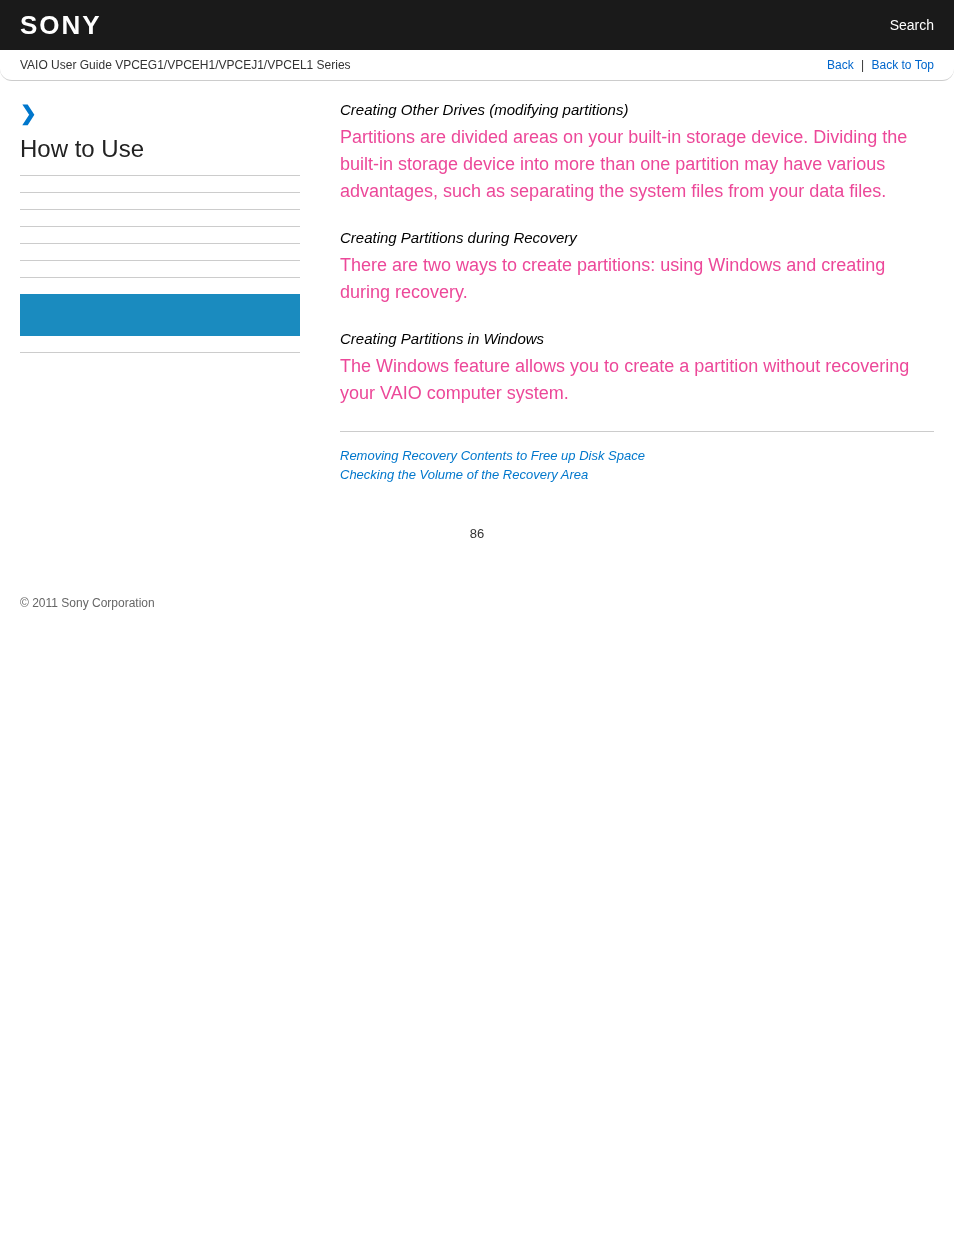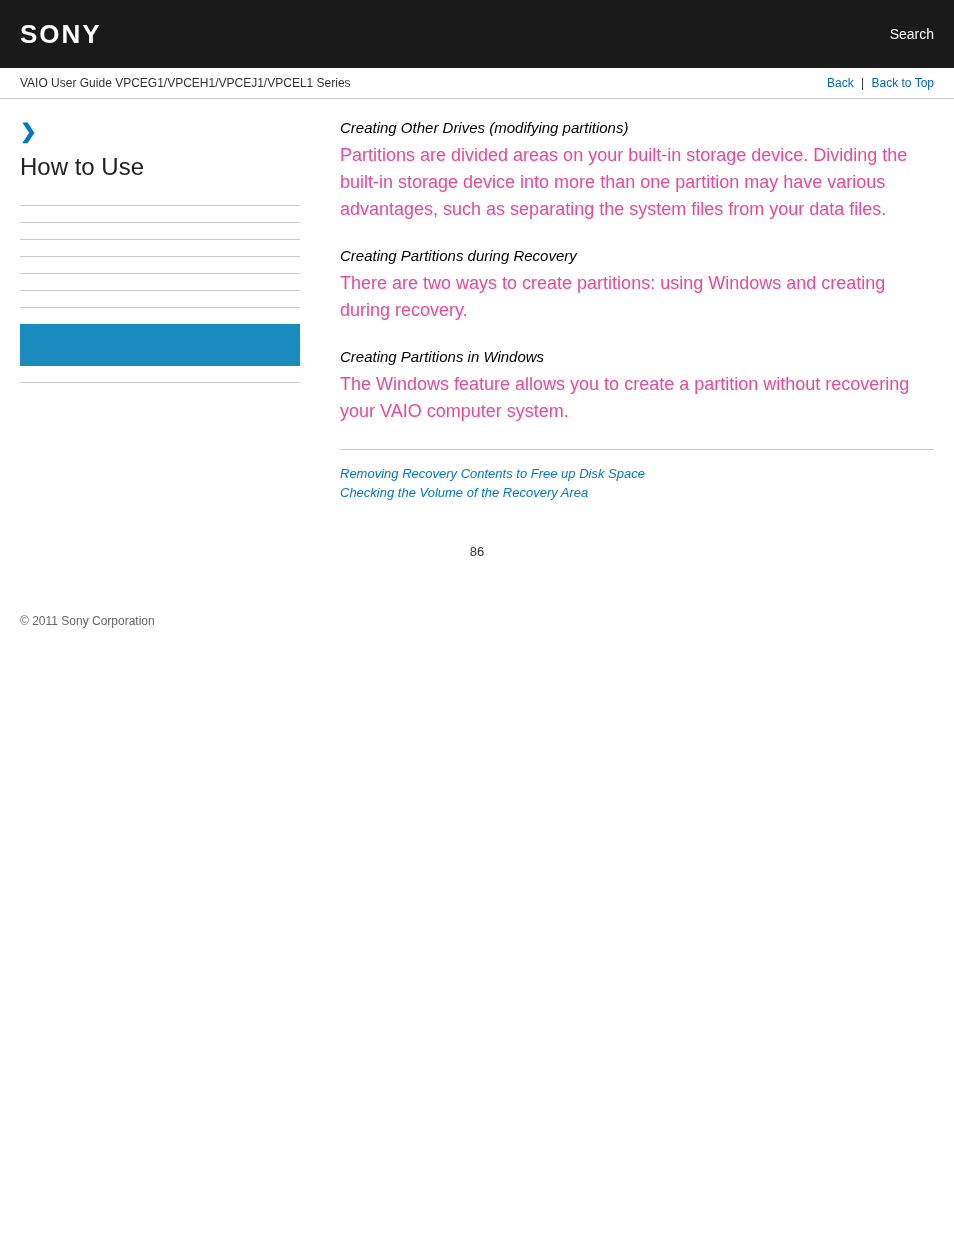--- a/index.html
+++ b/index.html
@@ -8,21 +8,21 @@
       font-size: 13px;
       color: #333;
       background: #fff;
       width: 954px;
       min-height: 1235px;
     }
 
     
     #header {
       background: #1a1a1a;
-      height: 68px;
+      height: 50px;
       display: flex;
       align-items: center;
       justify-content: space-between;
       padding: 0 20px;
     }
     #sony-logo {
       color: #fff;
       font-size: 26px;
       font-weight: bold;
       letter-spacing: 2px;
@@ -37,20 +37,21 @@
     }
 
     
     #breadcrumb-bar {
       display: flex;
       justify-content: space-between;
       align-items: center;
       padding: 8px 20px;
       border-bottom: 1px solid #ccc;
       font-size: 12px;
+      border-radius: 12px;
     }
     #breadcrumb-title {
       color: #333;
     }
     #nav-links a {
       color: #0066cc;
       text-decoration: none;
     }
     #nav-links span {
       margin: 0 4px;
@@ -75,21 +76,21 @@
       font-size: 20px;
       font-weight: bold;
       margin-bottom: 10px;
       display: block;
     }
     #sidebar-title {
       font-size: 24px;
       font-weight: normal;
       color: #222;
       margin-bottom: 10px;
-      padding-bottom: 24px;
+      padding-bottom: 12px;
       border-bottom: 1px solid #ccc;
     }
     .sidebar-line {
       border: none;
       border-top: 1px solid #ccc;
       margin: 16px 0;
     }
     #sidebar-highlight-box {
       background: #1a8bbf;
       height: 42px;

